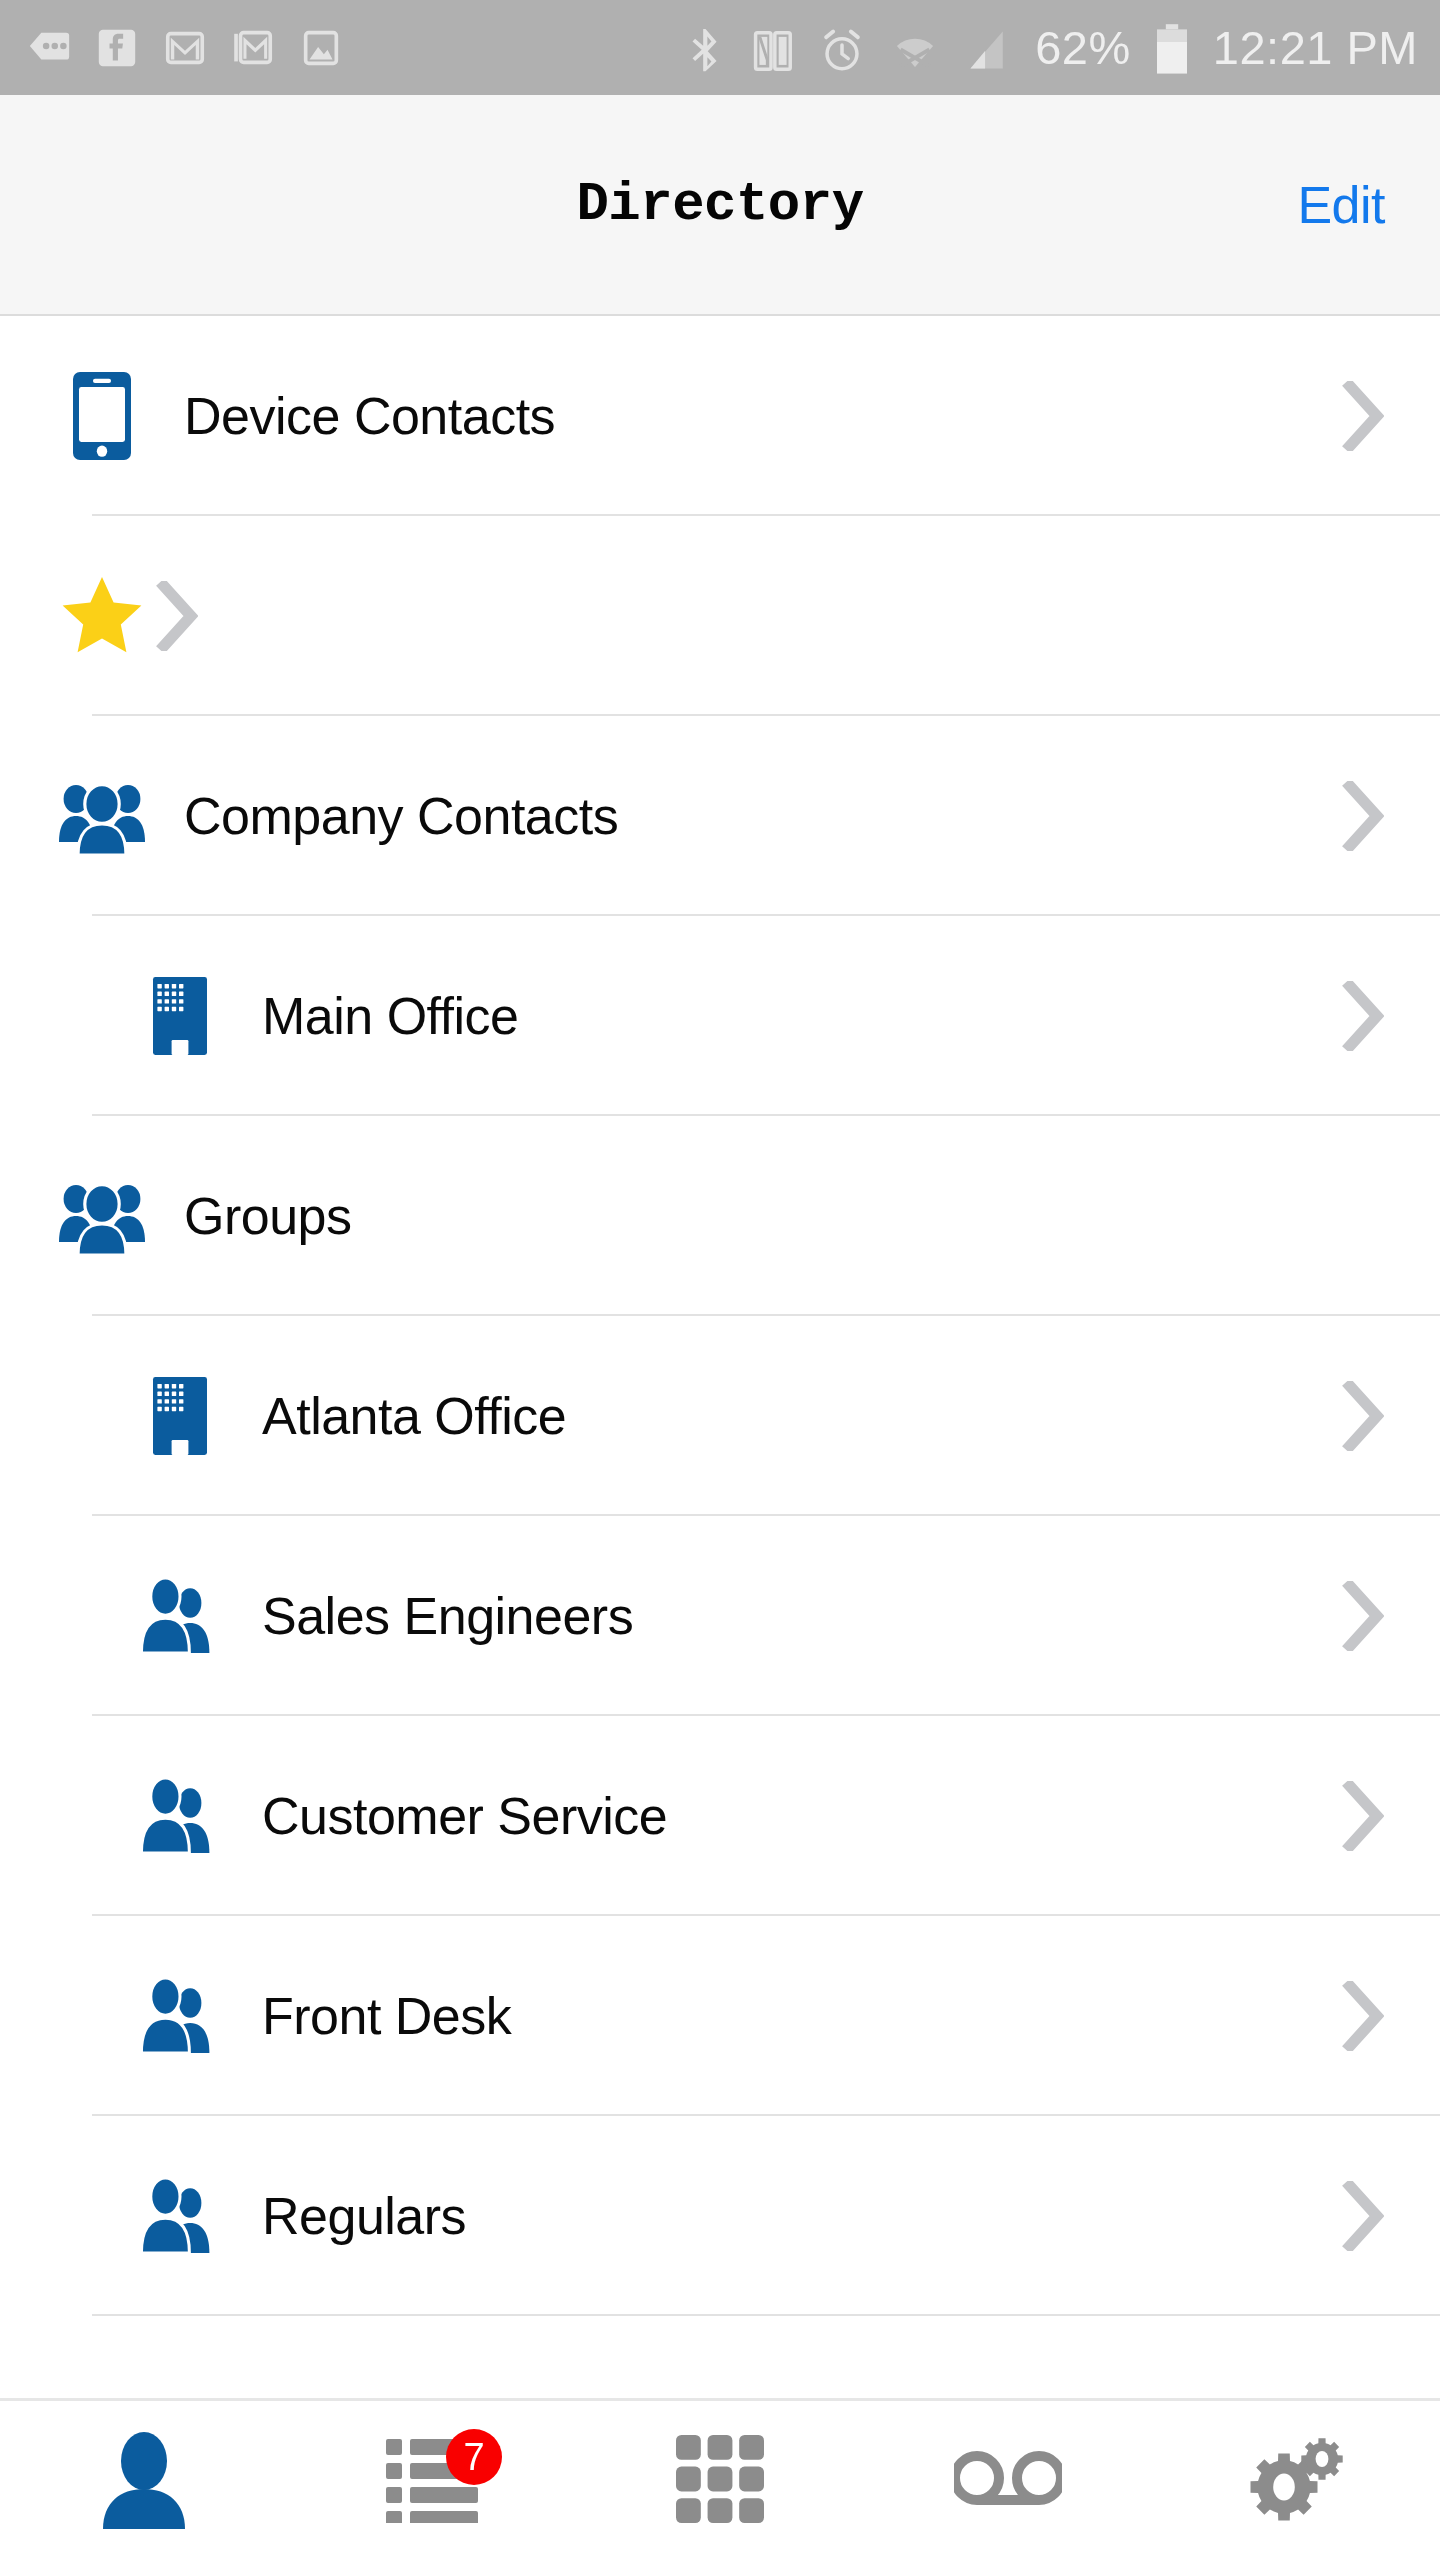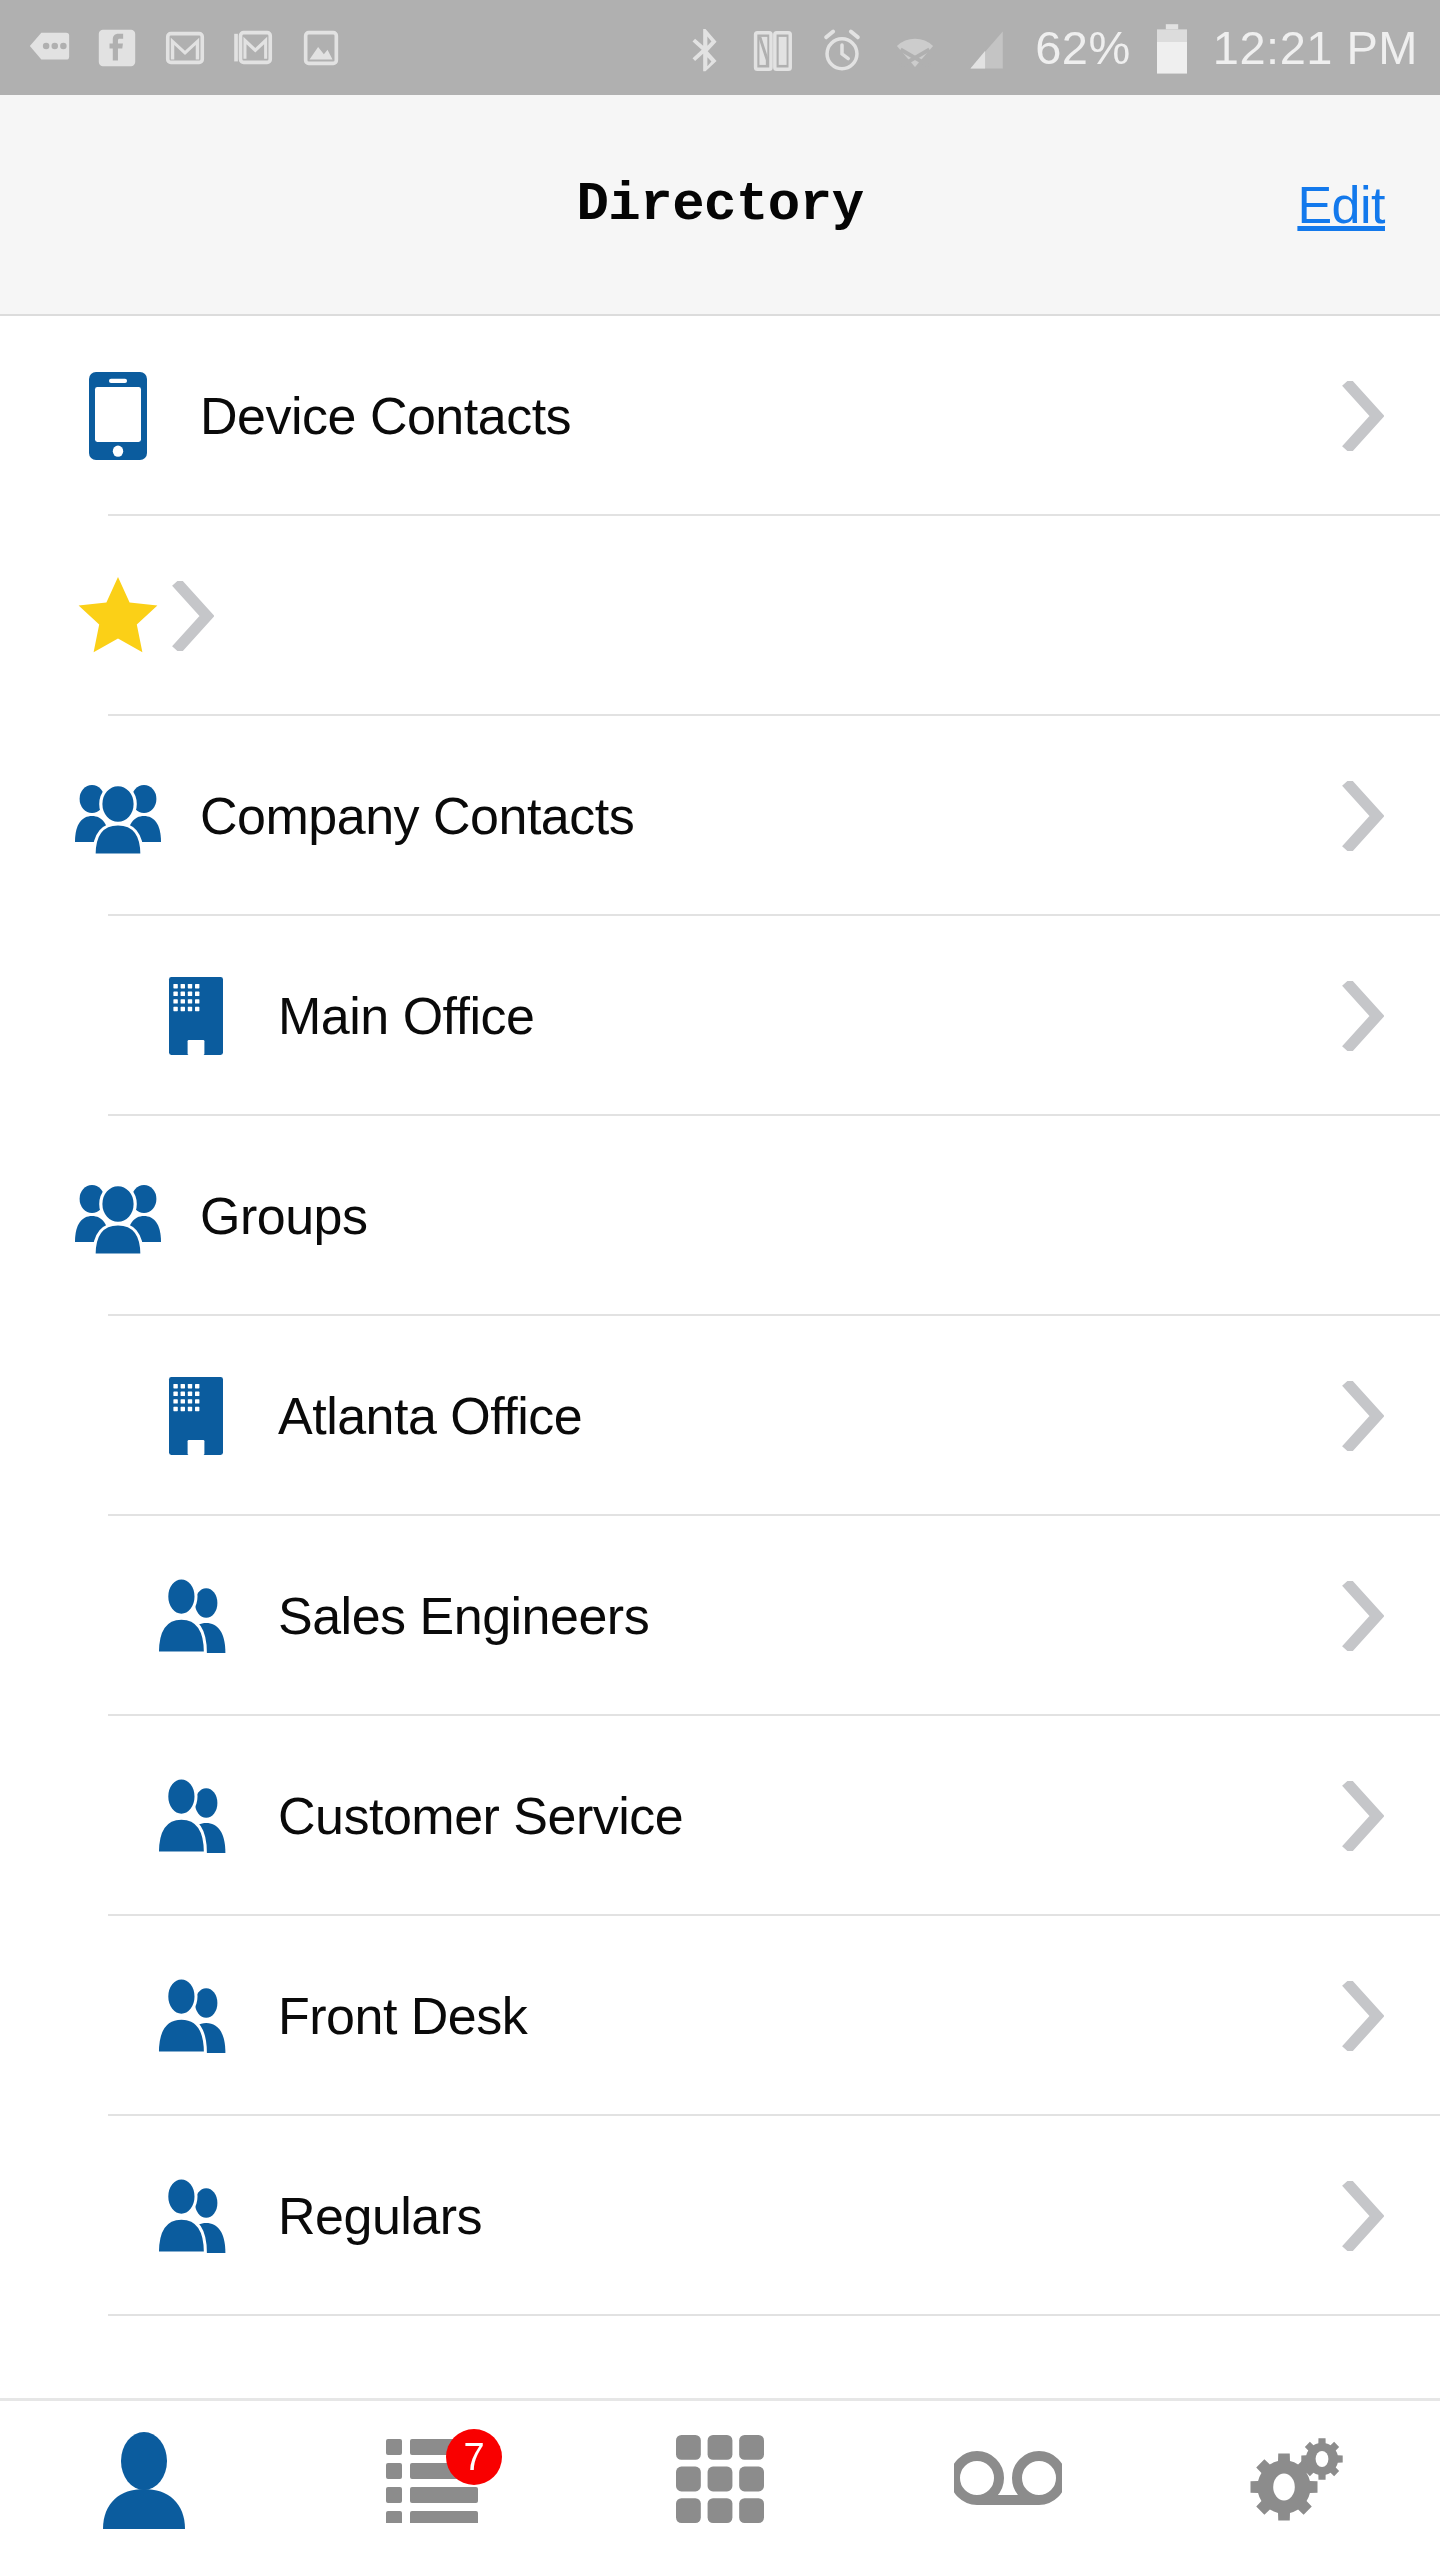--- a/index.html
+++ b/index.html
@@ -31,31 +31,30 @@
     border-bottom:2px solid #dcdcdc;
     display:flex; align-items:center; justify-content:center;
   }
   .header-title {
     font-size:54px; font-weight:bold; color:#050505;
     letter-spacing:-0.5px;
     font-family:Liberation Mono, monospace;
   }
   .header-edit {
     position:absolute; right:55px; top:50%; transform:translateY(-50%);
-    font-size:52px; color:#1379ec; letter-spacing:-0.5px;text-decoration:underline;
+    font-size:52px; color:#1379ec; letter-spacing:-0.5px;
   }
 
   
   .list { background:#ffffff; }
   .row {
     position:relative;
     height:200px;
     display:flex; align-items:center;
     background:#ffffff;
-    margin-left:16px;
   }
   .row .sep {
     position:absolute; left:0; right:0; bottom:0; height:2px; background:#e2e2e2;
   }
   .row.indent .sep { left:92px; }
   .row.top-level .sep { left:92px; }
   .icon-wrap {
     width:108px; display:flex; align-items:center; justify-content:center;
     flex:0 0 auto;
   }

